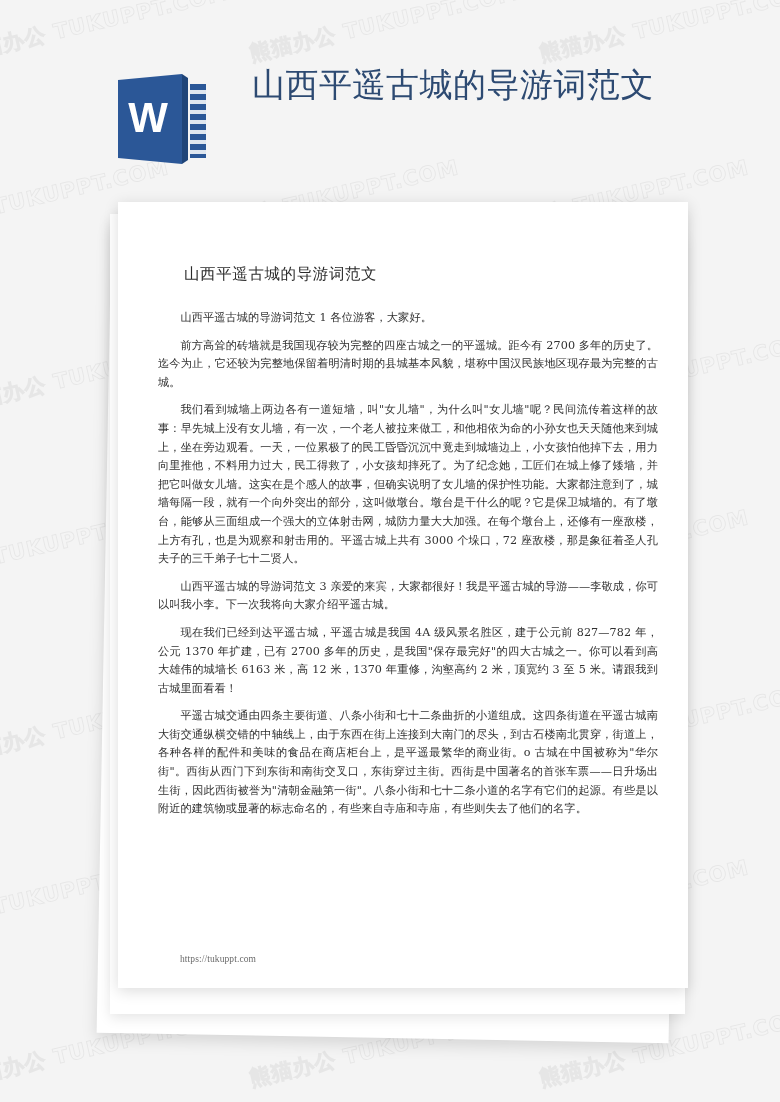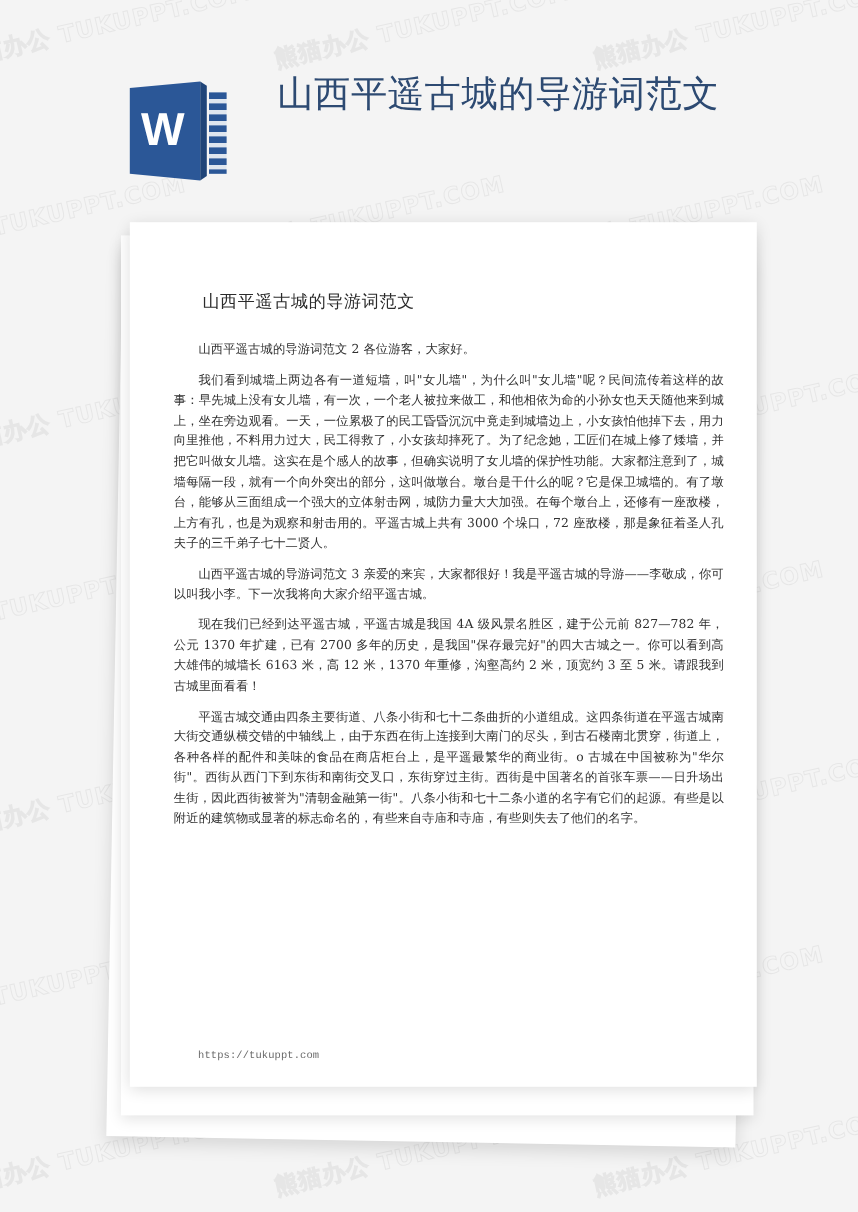--- a/index.html
+++ b/index.html
@@ -142,21 +142,21 @@
     text-justify: inter-character;
     text-indent: 2em;
     margin: 0 0 9px 0;
     letter-spacing: 0.1px;
     word-break: break-all;
   }
   #footer-url {
     position: absolute;
     left: 62px;
     top: 752px;
-    font-family: Liberation Mono, monospace;
+    font-family: Liberation Serif, serif;
     font-size: 9.5px;
     color: #6a6a6a;
     letter-spacing: 0.1px;
   }
 </style>
 </head>
 <body>
 
 <div id="watermark-layer">
   <div class="wm" style="left:-40px; top:40px;">熊猫办公 TUKUPPT.COM</div>
@@ -186,21 +186,22 @@
 
   <div class="sheet" id="sheet-back-2"></div>
   <div class="sheet" id="sheet-back-1"></div>
 
   <div class="sheet" id="sheet-front">
     <div id="page-inner">
 
       <div id="body-title">山西平遥古城的导游词范文</div>
 
       <div id="paras">
-        <p class="para">山西平遥古城的导游词范文 2 各位游客，大家好。</p>
+        <p class="para">山西平遥古城的导游词范文 1 各位游客，大家好。</p>
+        <p class="para">前方高耸的砖墙就是我国现存较为完整的四座古城之一的平遥城。距今有 2700 多年的历史了。迄今为止，它还较为完整地保留着明清时期的县城基本风貌，堪称中国汉民族地区现存最为完整的古城。</p>
         <p class="para">我们看到城墙上两边各有一道短墙，叫"女儿墙"，为什么叫"女儿墙"呢？民间流传着这样的故事：早先城上没有女儿墙，有一次，一个老人被拉来做工，和他相依为命的小孙女也天天随他来到城上，坐在旁边观看。一天，一位累极了的民工昏昏沉沉中竟走到城墙边上，小女孩怕他掉下去，用力向里推他，不料用力过大，民工得救了，小女孩却摔死了。为了纪念她，工匠们在城上修了矮墙，并把它叫做女儿墙。这实在是个感人的故事，但确实说明了女儿墙的保护性功能。大家都注意到了，城墙每隔一段，就有一个向外突出的部分，这叫做墩台。墩台是干什么的呢？它是保卫城墙的。有了墩台，能够从三面组成一个强大的立体射击网，城防力量大大加强。在每个墩台上，还修有一座敌楼，上方有孔，也是为观察和射击用的。平遥古城上共有 3000 个垛口，72 座敌楼，那是象征着圣人孔夫子的三千弟子七十二贤人。</p>
         <p class="para">山西平遥古城的导游词范文 3 亲爱的来宾，大家都很好！我是平遥古城的导游——李敬成，你可以叫我小李。下一次我将向大家介绍平遥古城。</p>
         <p class="para">现在我们已经到达平遥古城，平遥古城是我国 4A 级风景名胜区，建于公元前 827—782 年，公元 1370 年扩建，已有 2700 多年的历史，是我国"保存最完好"的四大古城之一。你可以看到高大雄伟的城墙长 6163 米，高 12 米，1370 年重修，沟壑高约 2 米，顶宽约 3 至 5 米。请跟我到古城里面看看！</p>
         <p class="para">平遥古城交通由四条主要街道、八条小街和七十二条曲折的小道组成。这四条街道在平遥古城南大街交通纵横交错的中轴线上，由于东西在街上连接到大南门的尽头，到古石楼南北贯穿，街道上，各种各样的配件和美味的食品在商店柜台上，是平遥最繁华的商业街。o 古城在中国被称为"华尔街"。西街从西门下到东街和南街交叉口，东街穿过主街。西街是中国著名的首张车票——日升场出生街，因此西街被誉为"清朝金融第一街"。八条小街和七十二条小道的名字有它们的起源。有些是以附近的建筑物或显著的标志命名的，有些来自寺庙和寺庙，有些则失去了他们的名字。</p>
       </div>
 
       <div id="footer-url">https://tukuppt.com</div>
 
     </div>
   </div>

